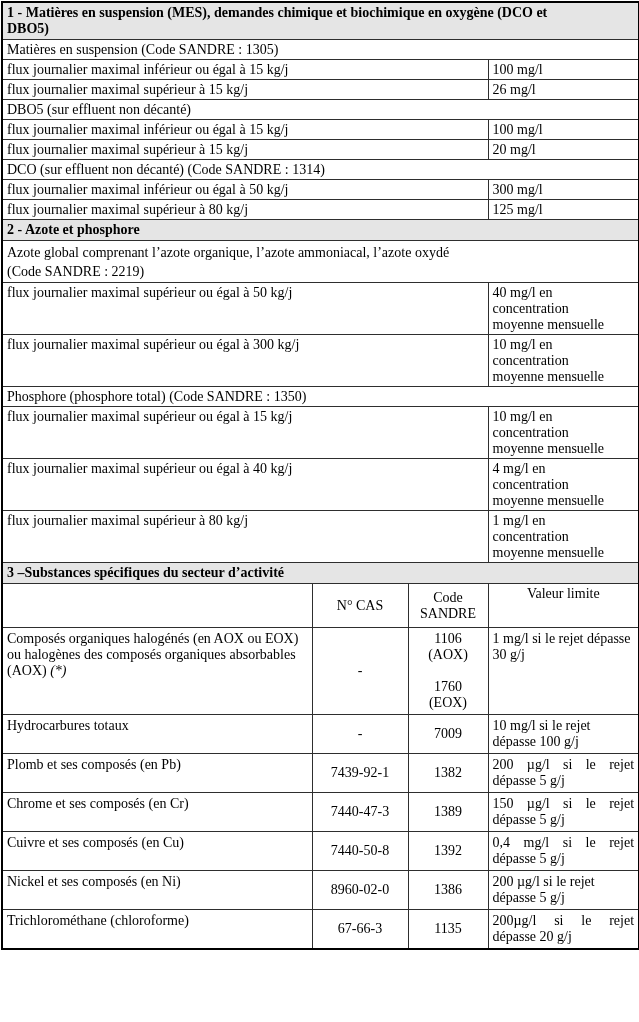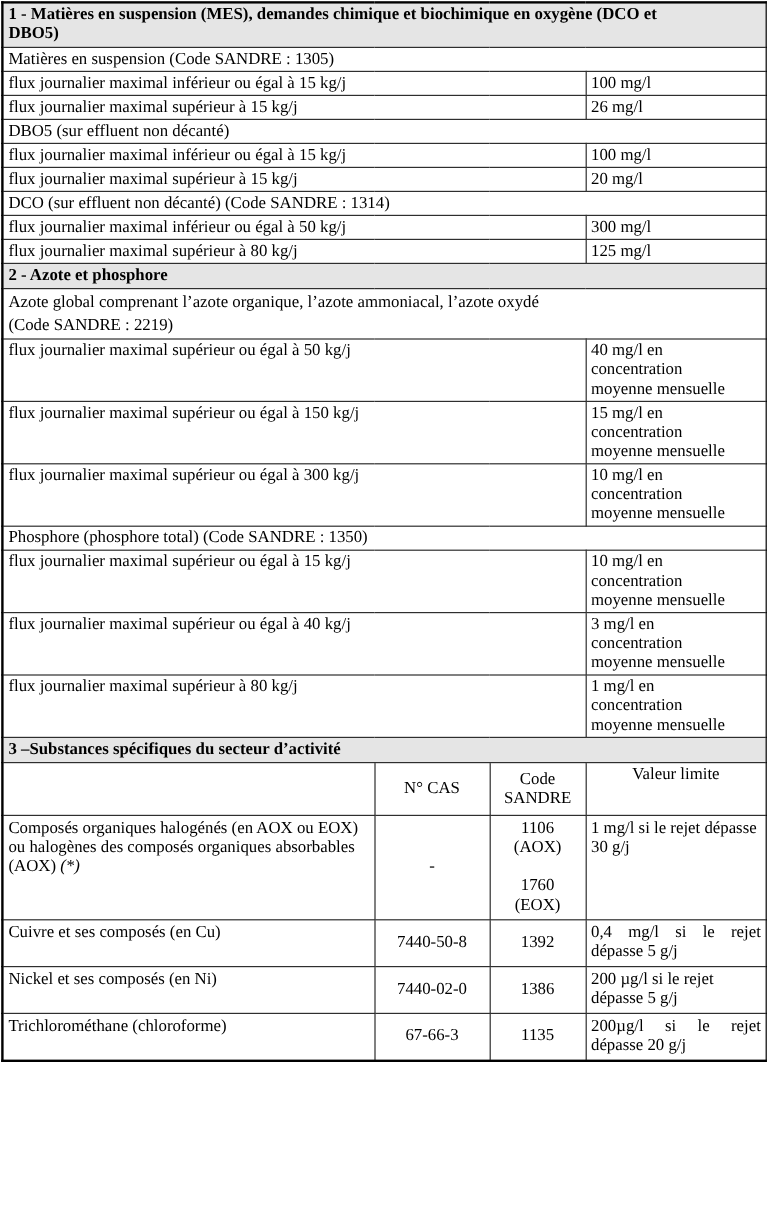--- a/index.html
+++ b/index.html
@@ -107,43 +107,37 @@
         <td colspan="4" class="full pre group">Azote global comprenant l’azote organique, l’azote ammoniacal, l’azote oxydé
 (Code SANDRE : 2219)</td>
       </tr>
       <tr>
         <td colspan="3">flux journalier maximal supérieur ou égal à 50 kg/j</td>
         <td class="val pre">40 mg/l en
 concentration
 moyenne mensuelle</td>
       </tr>
       <tr>
-        <td colspan="3">flux journalier maximal supérieur ou égal à 150 kg/j</td>
-        <td class="val pre">15 mg/l en
-concentration
-moyenne mensuelle</td>
-      </tr>
-      <tr>
         <td colspan="3">flux journalier maximal supérieur ou égal à 300 kg/j</td>
         <td class="val pre">10 mg/l en
 concentration
 moyenne mensuelle</td>
       </tr>
       <tr>
         <td colspan="4" class="full">Phosphore (phosphore total) (Code SANDRE : 1350)</td>
       </tr>
       <tr>
         <td colspan="3">flux journalier maximal supérieur ou égal à 15 kg/j</td>
         <td class="val pre">10 mg/l en
 concentration
 moyenne mensuelle</td>
       </tr>
       <tr>
         <td colspan="3">flux journalier maximal supérieur ou égal à 40 kg/j</td>
-        <td class="val pre">3 mg/l en
+        <td class="val pre">4 mg/l en
 concentration
 moyenne mensuelle</td>
       </tr>
       <tr>
         <td colspan="3">flux journalier maximal supérieur à 80 kg/j</td>
         <td class="val pre">1 mg/l en
 concentration
 moyenne mensuelle</td>
       </tr>
 
@@ -162,28 +156,46 @@
         <td><span>Composés organiques halogénés (en AOX ou EOX) ou halogènes des composés organiques absorbables (AOX) </span><span class="it">(*)</span></td>
         <td class="cas">-</td>
         <td class="sandre pre">1106
 (AOX)
 
 1760
 (EOX)</td>
         <td class="limit">1 mg/l si le rejet dépasse 30 g/j</td>
       </tr>
       <tr class="srow">
+        <td>Hydrocarbures totaux</td>
+        <td class="cas">-</td>
+        <td class="sandre pre">7009</td>
+        <td class="limit">10 mg/l si le rejet dépasse 100 g/j</td>
+      </tr>
+      <tr class="srow">
+        <td>Plomb et ses composés (en Pb)</td>
+        <td class="cas">7439-92-1</td>
+        <td class="sandre pre">1382</td>
+        <td class="limit just">200 µg/l si le rejet dépasse 5 g/j</td>
+      </tr>
+      <tr class="srow">
+        <td>Chrome et ses composés (en Cr)</td>
+        <td class="cas">7440-47-3</td>
+        <td class="sandre pre">1389</td>
+        <td class="limit just">150 µg/l si le rejet dépasse 5 g/j</td>
+      </tr>
+      <tr class="srow">
         <td>Cuivre et ses composés (en Cu)</td>
         <td class="cas">7440-50-8</td>
         <td class="sandre pre">1392</td>
         <td class="limit just">0,4 mg/l si le rejet dépasse 5 g/j</td>
       </tr>
       <tr class="srow">
         <td>Nickel et ses composés (en Ni)</td>
-        <td class="cas">7440-02-0</td>
+        <td class="cas">8960-02-0</td>
         <td class="sandre pre">1386</td>
         <td class="limit">200 µg/l si le rejet dépasse 5 g/j</td>
       </tr>
       <tr class="srow">
         <td>Trichlorométhane (chloroforme)</td>
         <td class="cas">67-66-3</td>
         <td class="sandre pre">1135</td>
         <td class="limit just">200µg/l si le rejet dépasse 20 g/j</td>
       </tr>
     </tbody>

